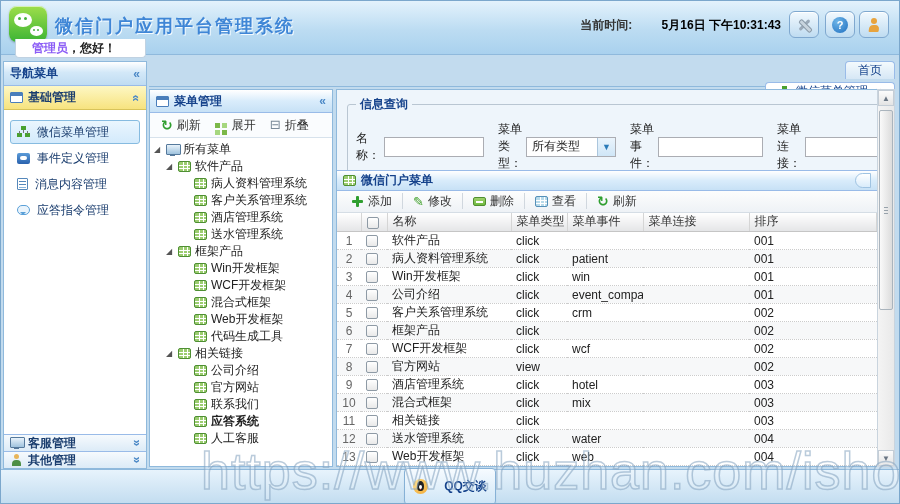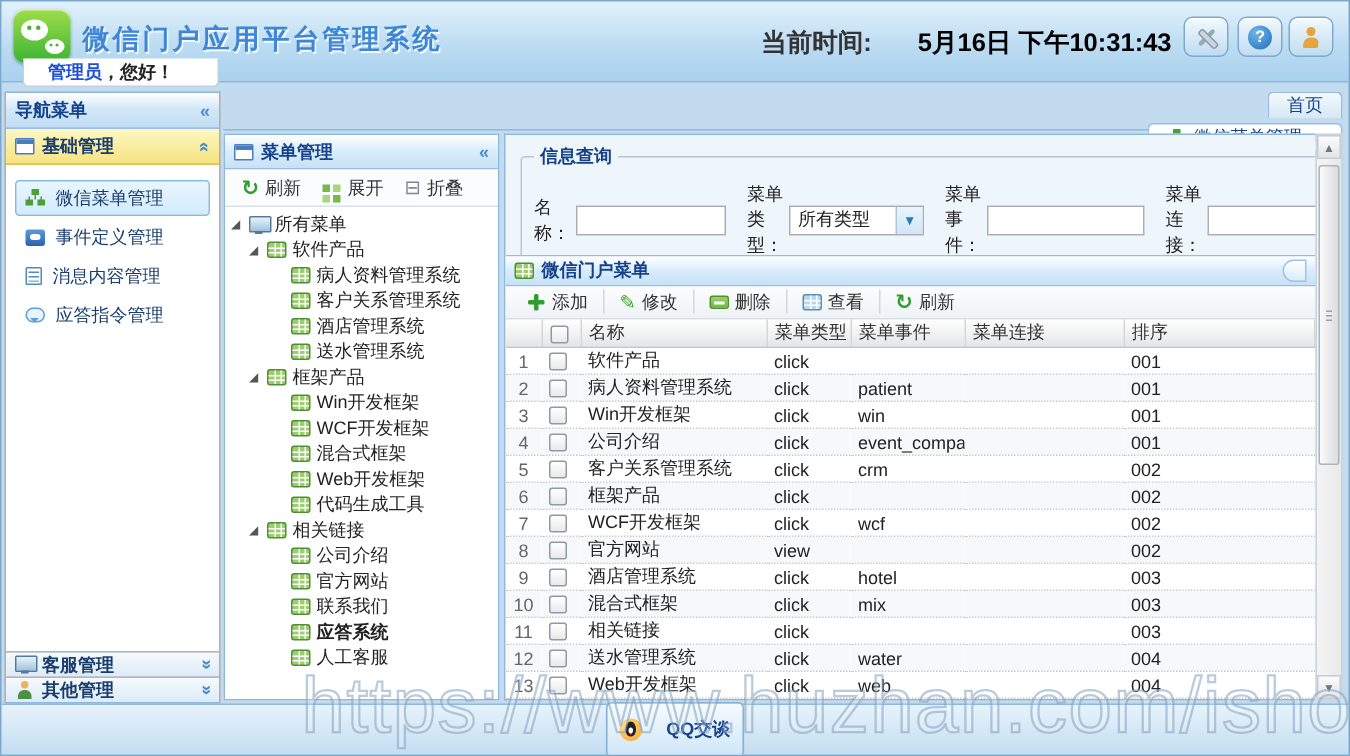--- a/index.html
+++ b/index.html
@@ -12,42 +12,42 @@
   .logo{position:absolute;left:8px;top:5px;width:38px;height:36px;border-radius:8px;
     background:linear-gradient(#9ede4a,#3cb434);box-shadow:inset 0 1px 0 rgba(255,255,255,.6),0 1px 2px rgba(0,0,0,.25);}
   .logo .b1{position:absolute;left:5px;top:7px;width:18px;height:14px;background:#fff;border-radius:50%;}
   .logo .b1::before,.logo .b1::after{content:"";position:absolute;top:4px;width:3px;height:3px;border-radius:50%;background:#46b23c;}
   .logo .b1::before{left:4px}.logo .b1::after{left:10px}
   .logo .b2{position:absolute;right:4px;bottom:6px;width:13px;height:10px;background:#fff;border-radius:50%;}
   .logo .b2::before,.logo .b2::after{content:"";position:absolute;top:3px;width:2px;height:2px;border-radius:50%;background:#46b23c;}
   .logo .b2::before{left:3px}.logo .b2::after{left:7px}
   .app-title{position:absolute;left:54px;top:13px;font-size:18px;font-weight:bold;color:#3f86d6;letter-spacing:2px;
     text-shadow:1px 1px 0 #f4fbff;}
-  .time-area{position:absolute;right:118px;top:16px;font-size:17px;}
+  .time-area{position:absolute;right:118px;top:16px;font-size:12px;}
   .time-label{font-weight:bold;color:#333;margin-right:26px;}
   .time-value{font-weight:bold;color:#000;}
   .hdr-btn{position:absolute;top:10px;width:30px;height:27px;border:1px solid #7fa8cf;border-radius:6px;
     background:linear-gradient(#f2f9fe,#bfdcf1);box-shadow:inset 0 1px 0 #fff;display:flex;align-items:center;justify-content:center;cursor:pointer;}
   .hdr-btn.tools{right:80px}.hdr-btn.help{right:44px}.hdr-btn.logout{right:10px}
   .ico-tools{position:relative;width:16px;height:16px;}
   .ico-tools::before,.ico-tools::after{content:"";position:absolute;left:7px;top:1px;width:3px;height:14px;border-radius:2px;}
   .ico-tools::before{background:#9aa9b8;transform:rotate(45deg);}
   .ico-tools::after{background:#c8d4de;transform:rotate(-45deg);border:0.5px solid #8a9aa8;}
   .ico-help{width:16px;height:16px;border-radius:50%;background:radial-gradient(circle at 35% 30%,#6fb6e8,#1f6fc0);
     color:#fff;font-size:11px;font-weight:bold;text-align:center;line-height:16px;}
   .ico-person{position:relative;width:16px;height:16px;}
   .ico-person::before{content:"";position:absolute;left:5px;top:1px;width:6px;height:6px;border-radius:50%;background:#e8a33d;}
   .ico-person::after{content:"";position:absolute;left:3px;top:8px;width:10px;height:7px;border-radius:4px 4px 1px 1px;background:#e8a33d;transform:skewX(-8deg);}
   .greeting{position:absolute;left:14px;top:38px;width:131px;height:19px;background:#fff;border:1px solid #c0d2e2;border-top:none;
     border-radius:0 0 4px 4px;line-height:18px;padding-left:16px;font-weight:bold;z-index:5;}
-  .greeting .g-name{color:#1d4ed8;}
+  .greeting .g-name{color:#8b5cf6;}
   .greeting .g-suffix{color:#222;}
 
   
-  .sidebar{position:absolute;left:2px;top:60px;width:144px;height:408px;border:1px solid #8fb9dc;background:#fdba74;display:flex;flex-direction:column;}
+  .sidebar{position:absolute;left:2px;top:60px;width:144px;height:408px;border:1px solid #8fb9dc;background:#4d7c0f;display:flex;flex-direction:column;}
   .side-hdr{height:24px;background:linear-gradient(#ffffff,#d3e8f8 45%,#bfdcf2);border-bottom:1px solid #99bbe8;
     display:flex;align-items:center;padding:0 6px;color:#15428b;font-weight:bold;}
   .side-hdr .sp{flex:1}
   .chev{color:#4b88c6;font-weight:bold;font-size:12px;cursor:pointer;}
   .chev.up{display:inline-block;transform:rotate(90deg);}
   .chev.down{display:inline-block;transform:rotate(-90deg);}
   .accordion{height:24px;display:flex;align-items:center;gap:5px;padding:0 6px;font-weight:bold;color:#1a3d6e;cursor:pointer;}
   .accordion.active{background:linear-gradient(#fdf7c4,#f7e37f);border-bottom:1px solid #d8c35a;}
   .accordion.bottom{height:17px;background:linear-gradient(#f6fafd,#dcebf7);border-top:1px solid #99bbe8;font-size:12px;}
   .side-list{flex:1;background:#fff;padding-top:8px;}

